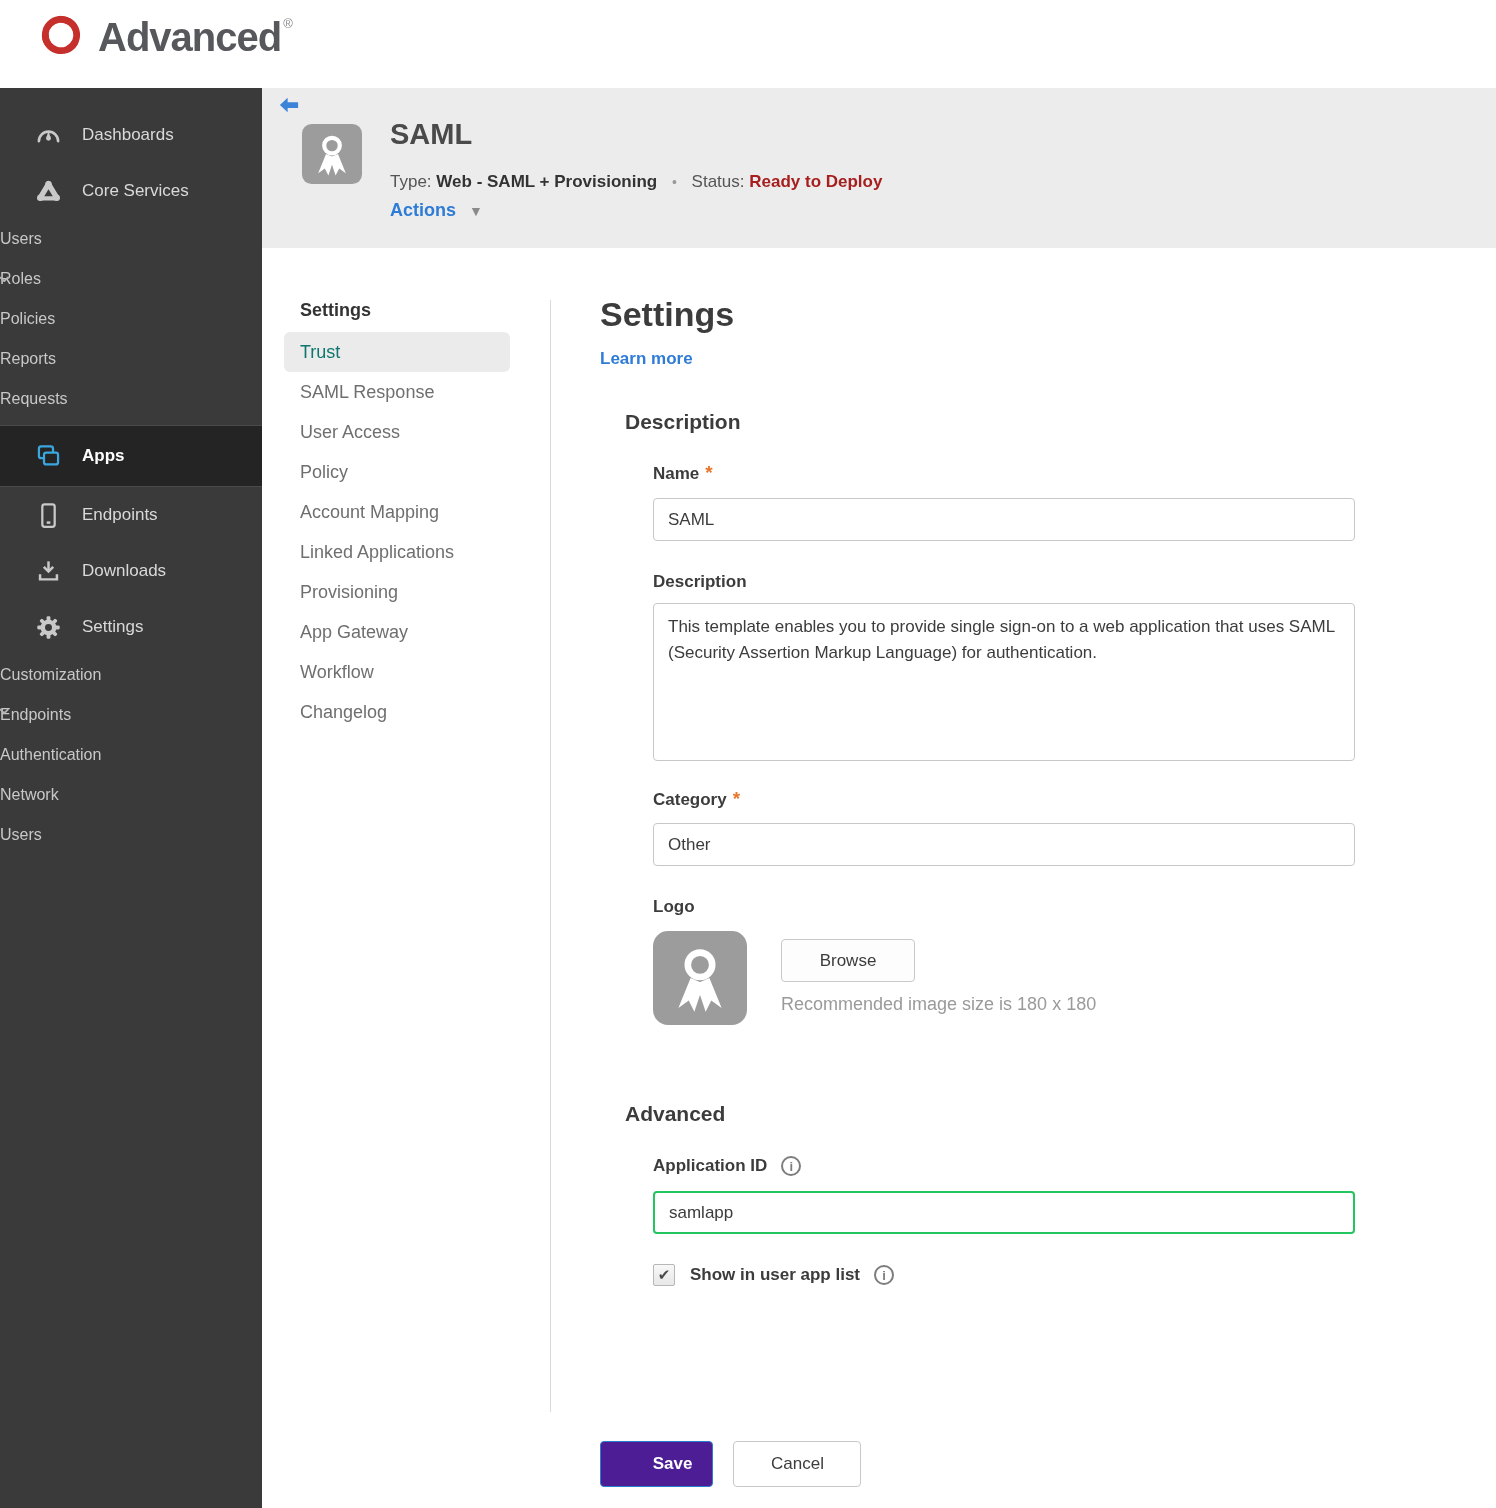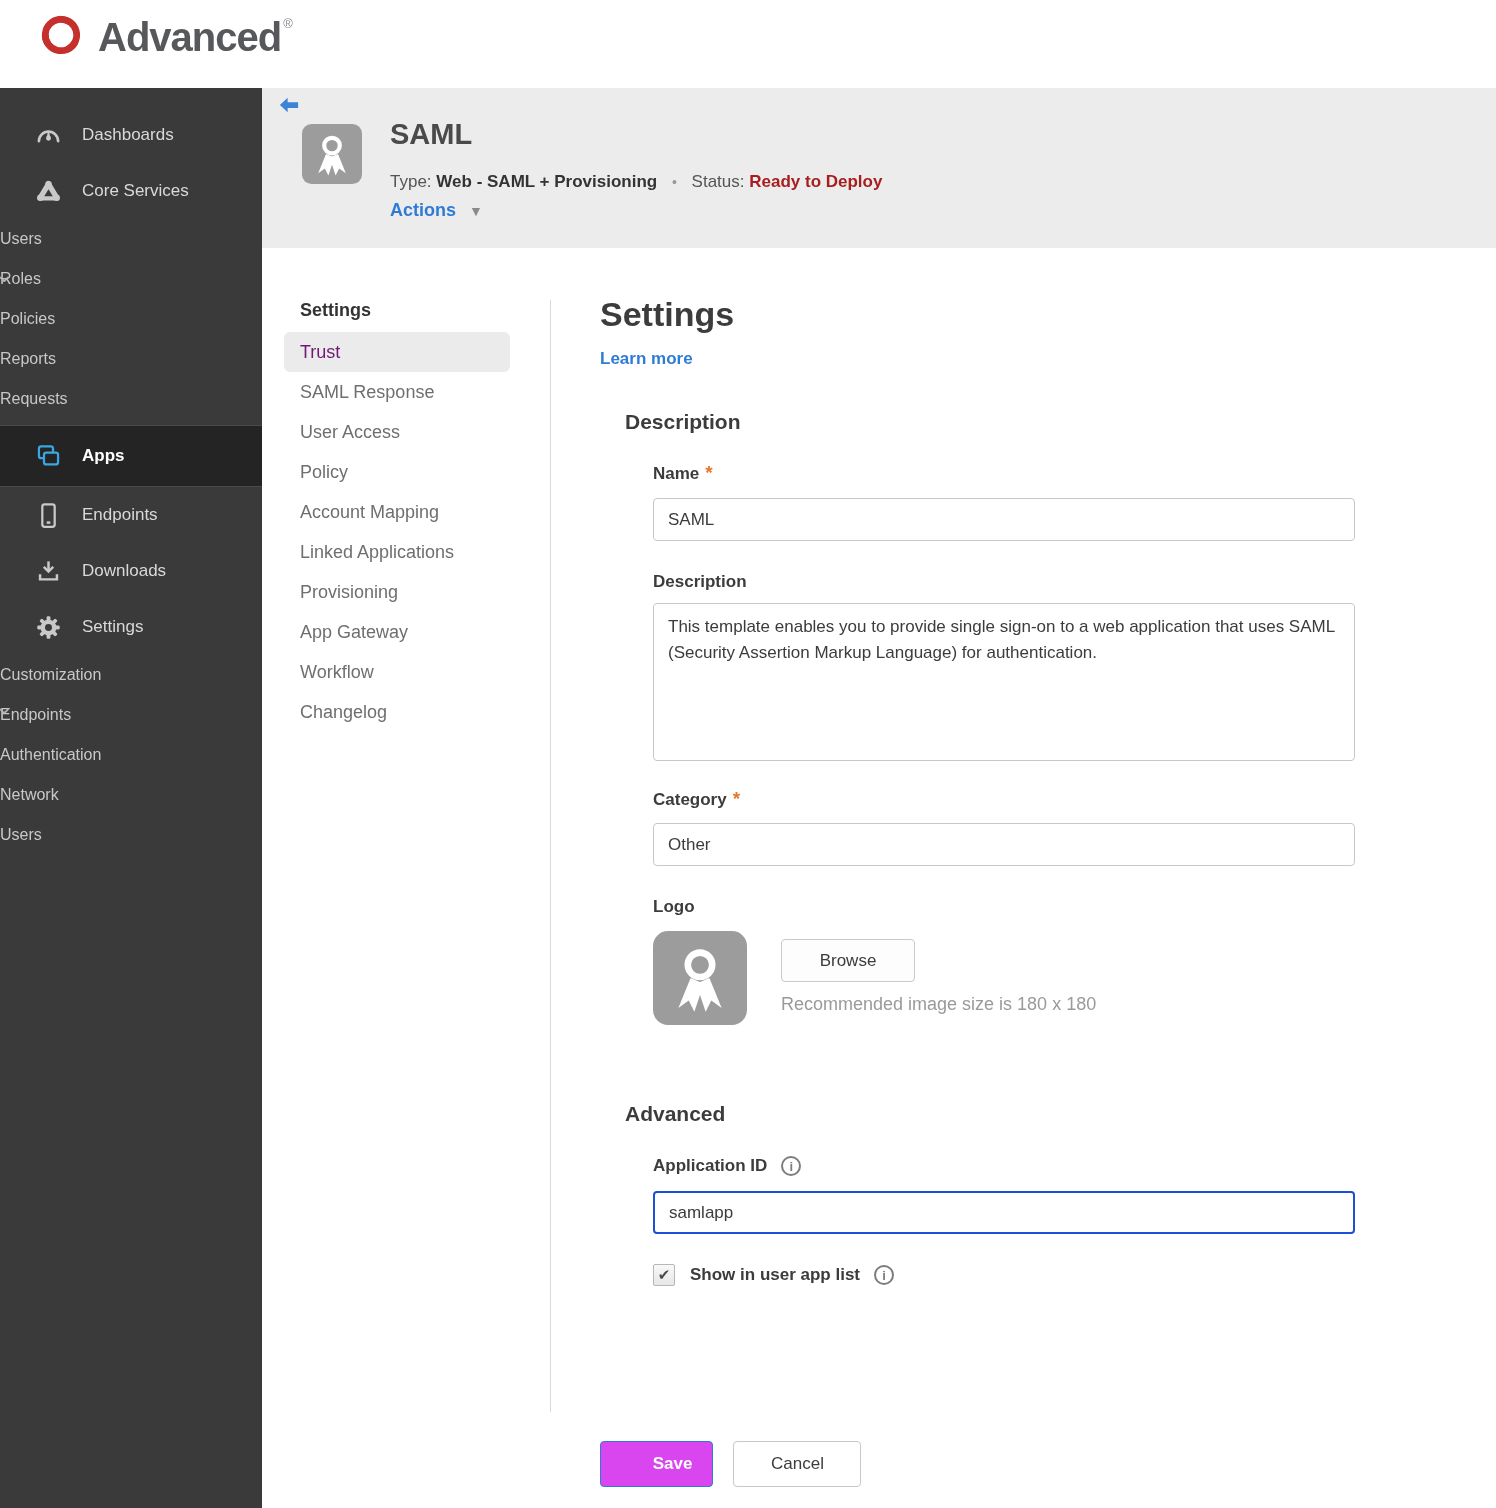--- a/index.html
+++ b/index.html
@@ -33,21 +33,21 @@
   .type-row .dot { color:#999; margin:0 10px; font-size:14px; }
   .status-red { color:#a61e1e; font-weight:bold; }
   .actions { position:absolute; left:128px; top:112px; font-size:18px; font-weight:bold; color:#2e7cd6; cursor:pointer; }
   .caret { color:#8a8a8a; font-size:14px; margin-left:8px; }
 
   
   .subnav { position:absolute; left:262px; top:300px; width:288px; }
   .subnav-header { padding-left:38px; font-size:18px; font-weight:bold; color:#333; }
   .subnav-list { list-style:none; margin-top:11px; }
   .subnav-item { height:40px; line-height:40px; padding-left:38px; font-size:18px; color:#6f6f6f; cursor:pointer; }
-  .subnav-item.active { margin-left:22px; margin-right:40px; padding-left:16px; background:#ebebeb; border-radius:6px; color:#701a75; }
+  .subnav-item.active { margin-left:22px; margin-right:40px; padding-left:16px; background:#ebebeb; border-radius:6px; color:#0f766e; }
   .vdivider { position:absolute; left:550px; top:300px; width:1px; height:1112px; background:#d9d9d9; }
 
   
   .main { position:absolute; left:600px; top:295px; width:780px; height:1213px; }
   .main > * { position:absolute; }
   .h1 { top:0; left:0; font-size:34px; font-weight:bold; color:#3c3c3c; }
   .learn { top:54px; left:0; font-size:17px; font-weight:bold; color:#2e7cd6; cursor:pointer; text-decoration:none; }
   .section-h { font-size:21px; font-weight:bold; color:#3c3c3c; left:25px; }
   .sec-desc { top:115px; }
   .sec-adv { top:807px; }
@@ -55,31 +55,31 @@
   .req { color:#e8762c; font-size:19px; margin-left:6px; }
   .lbl-name { top:167px; }
   .lbl-desc { top:277px; }
   .lbl-cat { top:493px; }
   .lbl-logo { top:602px; }
   .lbl-appid { top:861px; display:flex; align-items:flex-end; }
   .txt { left:53px; width:702px; height:43px; border:1px solid #c8c8c8; border-radius:4px; font-size:17px; color:#3c3c3c; padding:0 14px; font-family:"Liberation Sans", sans-serif; background:#fff; outline:none; }
   .in-name { top:203px; }
   .area { top:308px; height:158px; padding:10px 14px; line-height:1.5; resize:none; }
   .in-cat { top:528px; }
-  .in-appid { top:896px; border:2px solid #1d4ed8; }
+  .in-appid { top:896px; border:2px solid #22c55e; }
   .logo-badge { top:636px; left:53px; width:94px; height:94px; }
   .btn { border-radius:4px; font-size:17px; font-family:"Liberation Sans", sans-serif; cursor:pointer; }
   .browse { top:644px; left:181px; width:134px; height:43px; background:#fdfdfd; border:1px solid #c9c9c9; color:#3c3c3c; }
   .hint { top:699px; left:181px; font-size:18px; color:#9a9a9a; }
   .info { display:inline-flex; align-items:center; justify-content:center; width:20px; height:20px; border:2px solid #7d7d7d; border-radius:50%; color:#7d7d7d; font-size:13px; font-weight:bold; margin-left:14px; cursor:pointer; flex:none; }
   .check-row { top:969px; left:53px; display:flex; align-items:center; }
   .checkbox { width:22px; height:22px; border:1px solid #b7b7b7; border-radius:2px; background:linear-gradient(#f8f8f8,#e7e7e7); display:inline-flex; align-items:center; justify-content:center; color:#4a4a4a; font-size:15px; cursor:pointer; }
   .check-label { font-size:17px; font-weight:bold; color:#3c3c3c; margin-left:15px; }
   .btn-row { top:1146px; left:0; }
-  .save { width:113px; height:46px; background:#d946ef; border:1px solid #2e7cd0; color:#fff; font-weight:bold;padding-left:32px; }
+  .save { width:113px; height:46px; background:#4c1d95; border:1px solid #2e7cd0; color:#fff; font-weight:bold;padding-left:32px; }
   .cancel { width:128px; height:46px; background:#fff; border:1px solid #c8c8c8; color:#3c3c3c; margin-left:16px; }
 </style>
 </head>
 <body>
 
 <div class="stage">
 
   <div class="topbar">
     <div class="brand">
       <span>

